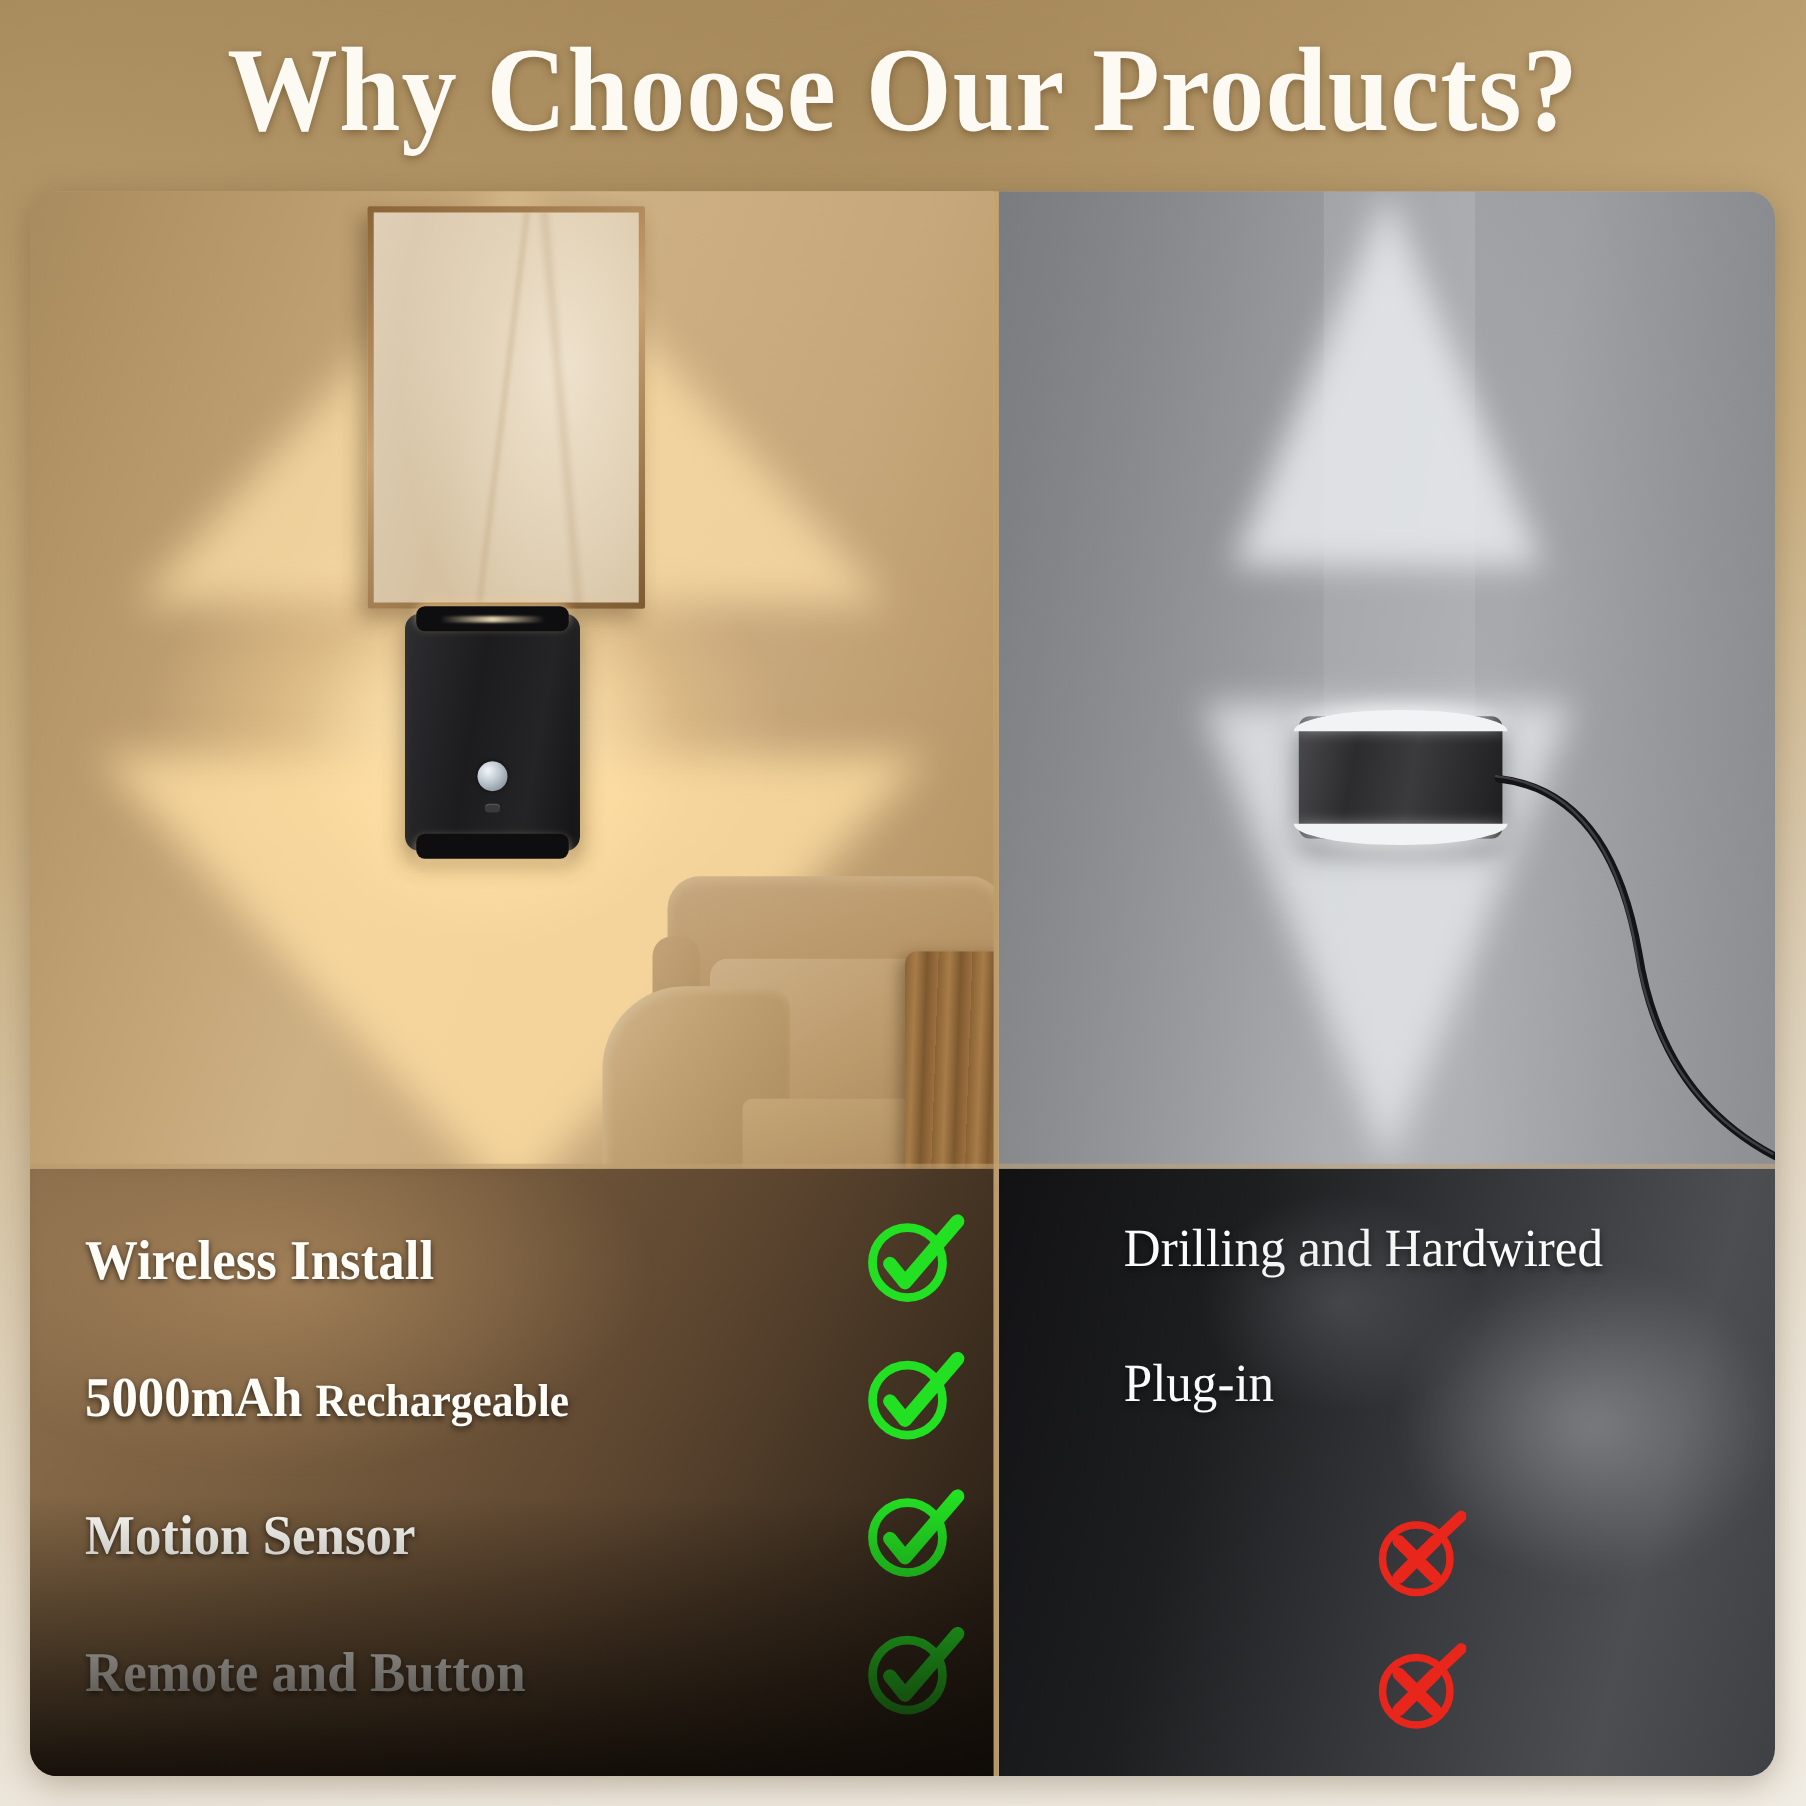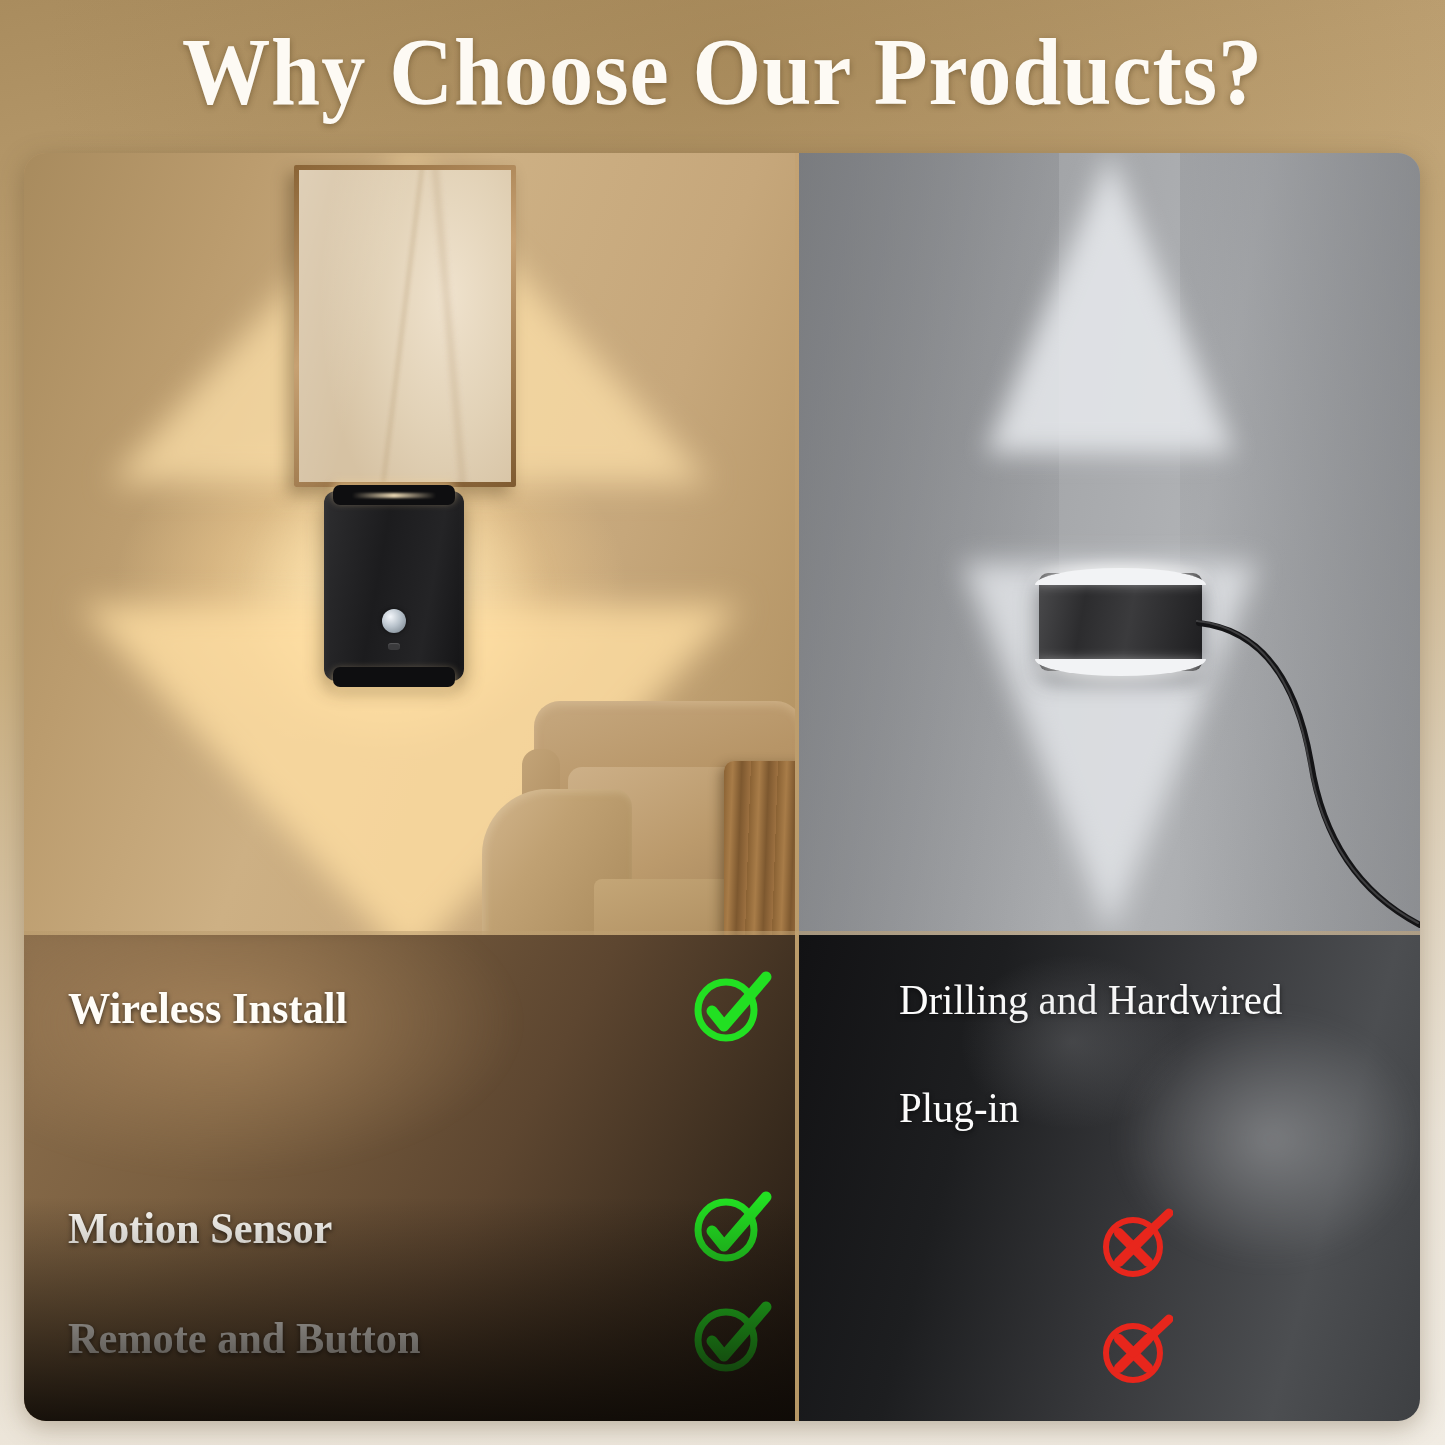--- a/index.html
+++ b/index.html
@@ -292,20 +292,29 @@
         <div class="featrow" style="top:36px">
           <span class="lbl">Wireless Install</span>
           <span class="tick">
             <svg viewBox="0 0 84 74" width="84" height="74">
               <circle cx="38" cy="39" r="28" fill="none" stroke="#22e022" stroke-width="7"></circle>
               <path d="M24 40 L36 55 L78 6" fill="none" stroke="#22e022" stroke-width="11" stroke-linecap="round" stroke-linejoin="round"></path>
             </svg>
           </span>
         </div>
 
+        <div class="featrow" style="top:146px">
+          <span class="lbl"><span>5000mAh</span> <span class="sm">Rechargeable</span></span>
+          <span class="tick">
+            <svg viewBox="0 0 84 74" width="84" height="74">
+              <circle cx="38" cy="39" r="28" fill="none" stroke="#22e022" stroke-width="7"></circle>
+              <path d="M24 40 L36 55 L78 6" fill="none" stroke="#22e022" stroke-width="11" stroke-linecap="round" stroke-linejoin="round"></path>
+            </svg>
+          </span>
+        </div>
 
         <div class="featrow" style="top:256px">
           <span class="lbl">Motion Sensor</span>
           <span class="tick">
             <svg viewBox="0 0 84 74" width="84" height="74">
               <circle cx="38" cy="39" r="28" fill="none" stroke="#22e022" stroke-width="7"></circle>
               <path d="M24 40 L36 55 L78 6" fill="none" stroke="#22e022" stroke-width="11" stroke-linecap="round" stroke-linejoin="round"></path>
             </svg>
           </span>
         </div>

